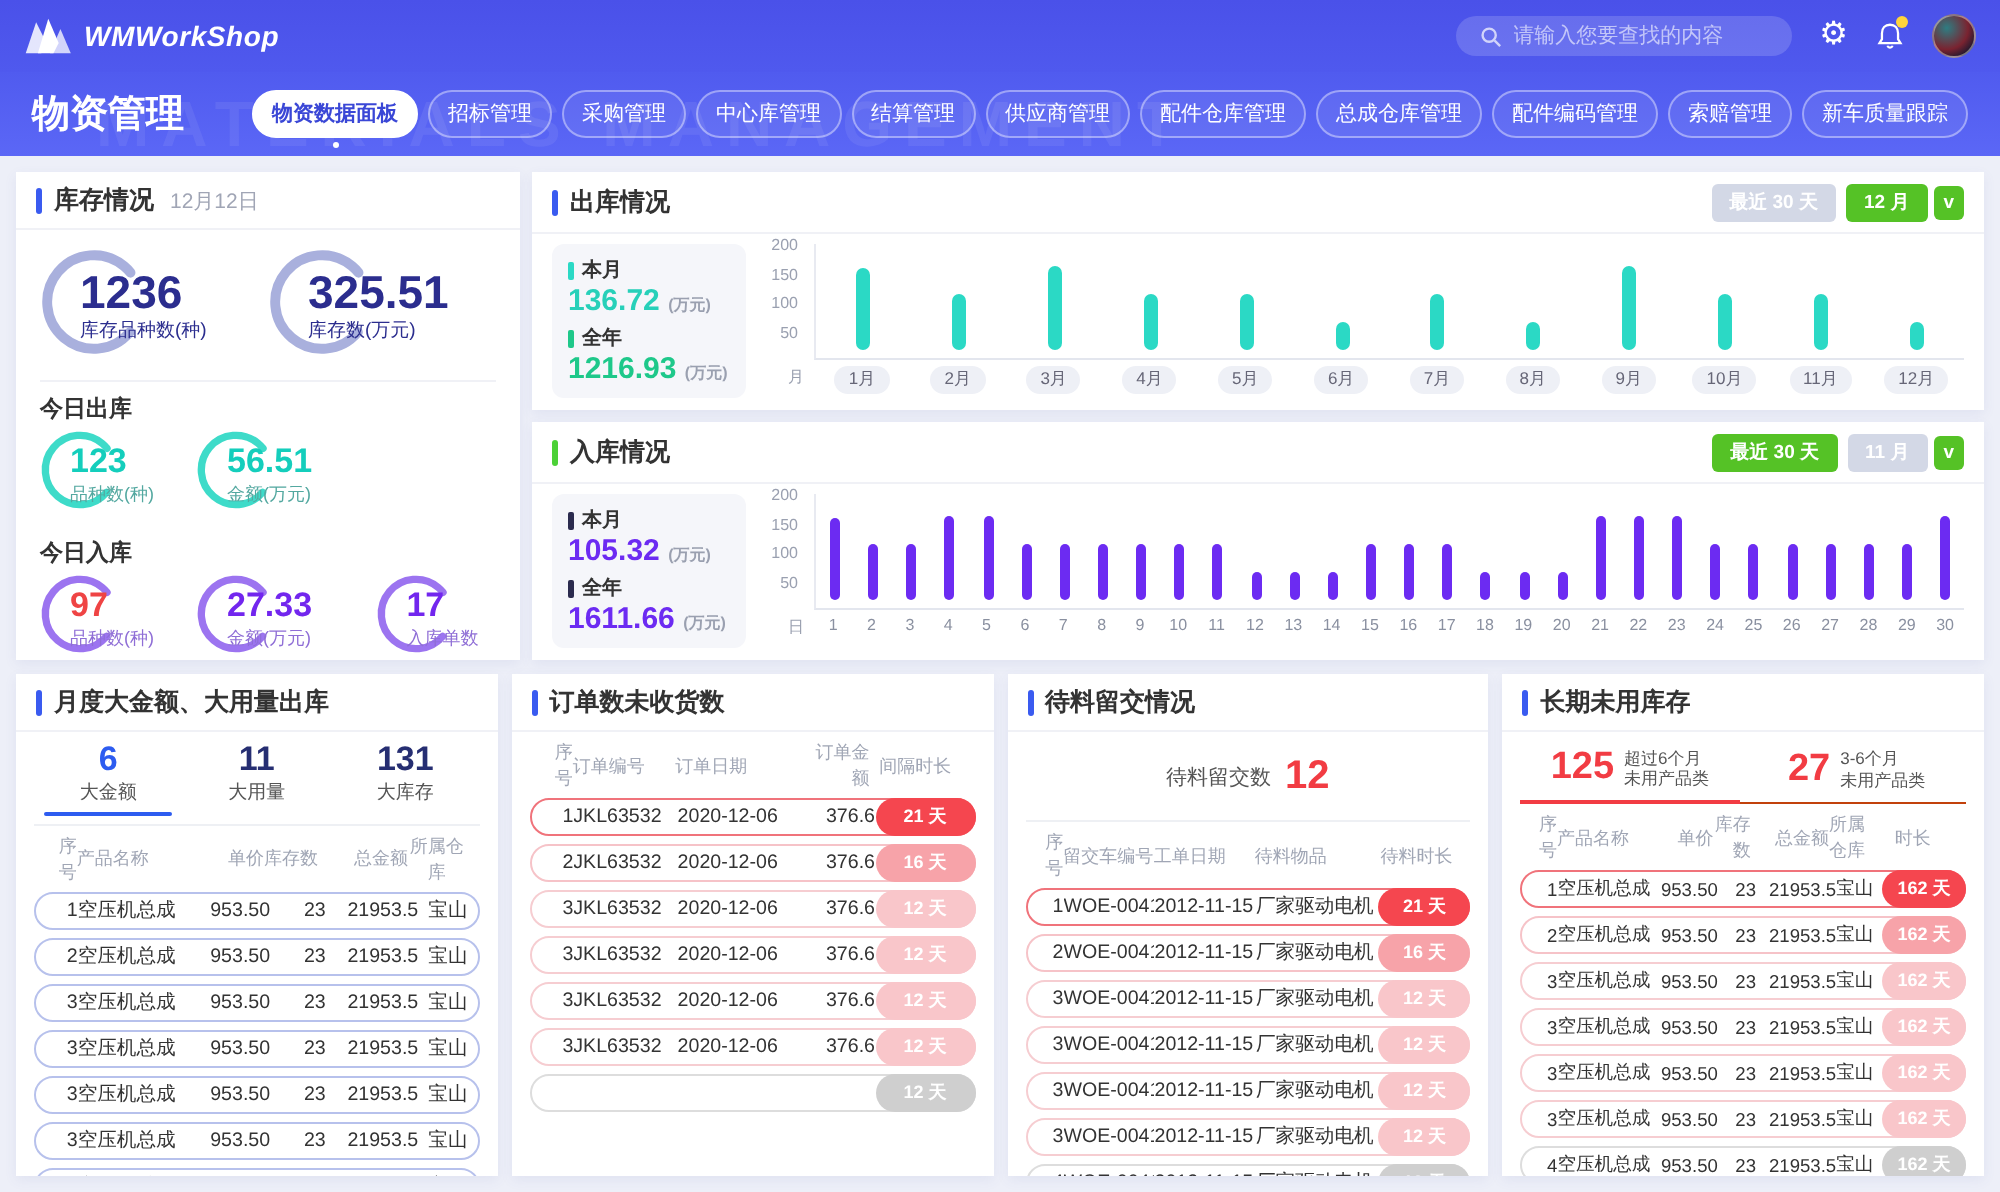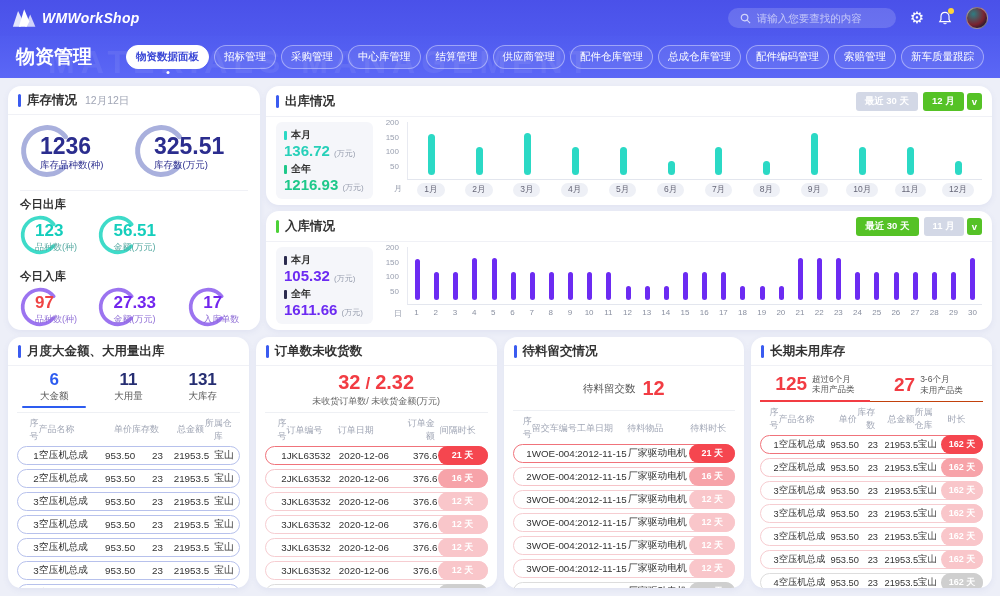--- a/index.html
+++ b/index.html
@@ -31,21 +31,21 @@
              border-radius:999px; background:rgba(255,255,255,.07); cursor:pointer; white-space:nowrap; position:relative; }
   .nav-tab.active { background:#fff; color:#3a47d6; border-color:#fff; font-weight:bold; }
   .nav-tab.active::after { content:""; position:absolute; left:50%; bottom:-6px; width:3px; height:3px;
              border-radius:50%; background:#fff; transform:translateX(-50%); }
   
   main { padding:8px; display:flex; flex-direction:column; gap:7px; }
   .top-grid { display:grid; grid-template-columns:252px 1fr; gap:6px; height:244px; }
   .right-col { display:flex; flex-direction:column; gap:6px; }
   .right-col > section { flex:1; }
   .bottom-grid { display:grid; grid-template-columns:repeat(4,1fr); gap:7px; height:251px; }
-  .card { background:#fff; border-radius:13px; box-shadow:0 2px 6px rgba(80,90,170,.08); overflow:hidden;
+  .card { background:#fff; border-radius:0; box-shadow:0 2px 6px rgba(80,90,170,.08); overflow:hidden;
           display:flex; flex-direction:column; }
   .card-head { display:flex; align-items:center; padding:6px 10px 5px; border-bottom:1px solid #f0f1f6; }
   .accent { width:3px; height:13px; border-radius:2px; background:#3a5bf0; margin-right:6px; }
   .accent.green { background:#4cd137; }
   .card-title { font-size:12.5px; font-weight:bold; color:#333; }
   .head-date { font-size:10.5px; color:#a0a5b5; margin-left:8px; }
   .head-btns { margin-left:auto; display:flex; align-items:center; gap:5px; }
   .btn { font-size:9.5px; font-weight:bold; padding:3px 9px; border-radius:3px; cursor:pointer; }
   .btn-green { background:#55c226; color:#fff; }
   .btn-gray { background:#d3d8e6; color:#fff; }
@@ -69,21 +69,21 @@
   .stat.small .stat-value { font-size:17px; }
   .sub-title { font-size:11.5px; font-weight:bold; color:#333; margin:6px 0 3px; }
   .small-stats { display:grid; grid-template-columns:1.05fr 1.2fr .8fr; }
   
   .chart-body-wrap { display:flex; gap:8px; padding:5px 10px 6px; flex:1; }
   .side-panel { width:97px; background:#f5f6fa; border-radius:6px; padding:6px 8px;
                 display:flex; flex-direction:column; justify-content:space-between; }
   .sp-label { font-size:10px; color:#333; font-weight:bold; display:flex; align-items:center; gap:4px; }
   .sp-bar { width:3px; height:9px; border-radius:1px; display:inline-block; }
   .sp-value { font-size:15px; font-weight:bold; }
-  .sp-unit { font-size:8px; color:#9aa0b0; font-weight:normal; }
+  .sp-unit { font-size:8px; color:#9aa0b0; font-weight:bold; }
   .chart { flex:1; display:flex; flex-direction:column; }
   .chart-body { display:flex; height:58px; }
   .yaxis { width:26px; position:relative; }
   .ytick { position:absolute; right:8px; font-size:8px; color:#9aa0b0; }
   .plot { flex:1; border-left:1px solid #e8eaf1; border-bottom:1px solid #e3e6ee;
           display:flex; align-items:flex-end; }
   .bar-slot { flex:1; display:flex; justify-content:center; }
   .bar { border-radius:4px; margin-bottom:4px; }
   .xrow { display:flex; margin-top:3px; }
   .xrow .unit { width:26px; text-align:right; padding-right:5px; font-size:8px; color:#9aa0b0; }
@@ -604,24 +604,20 @@
           </div>
       </div>
     </section>
 
     <section class="card">
       <div class="card-head">
         <span class="accent"></span>
         <span class="card-title">订单数未收货数</span>
       </div>
       <div class="tbl-wrap">
-        <div class="orders-stat">
-          <span class="big-red">32</span><span class="slash">/</span><span class="big-red">2.32</span>
-          <div class="stat-sub">未收货订单数/ 未收货金额(万元)</div>
-        </div>
         <div id="tbl2">
             <div class="trow-head">
               <span style="width: 16px; text-align: right;">序号</span>
               <span style="width: 56px; text-align: left;">订单编号</span>
               <span style="width: 68px; text-align: left;">订单日期</span>
               <span style="width: 38px; text-align: right;">订单金额</span>
               <span style="margin-left: auto; width: 50px; text-align: center;">间隔时长</span>
             </div>
             <div class="trow" style="border-color: rgb(240, 115, 123);">
               <span class="tcell" style="width: 16px; text-align: right;">1</span>

